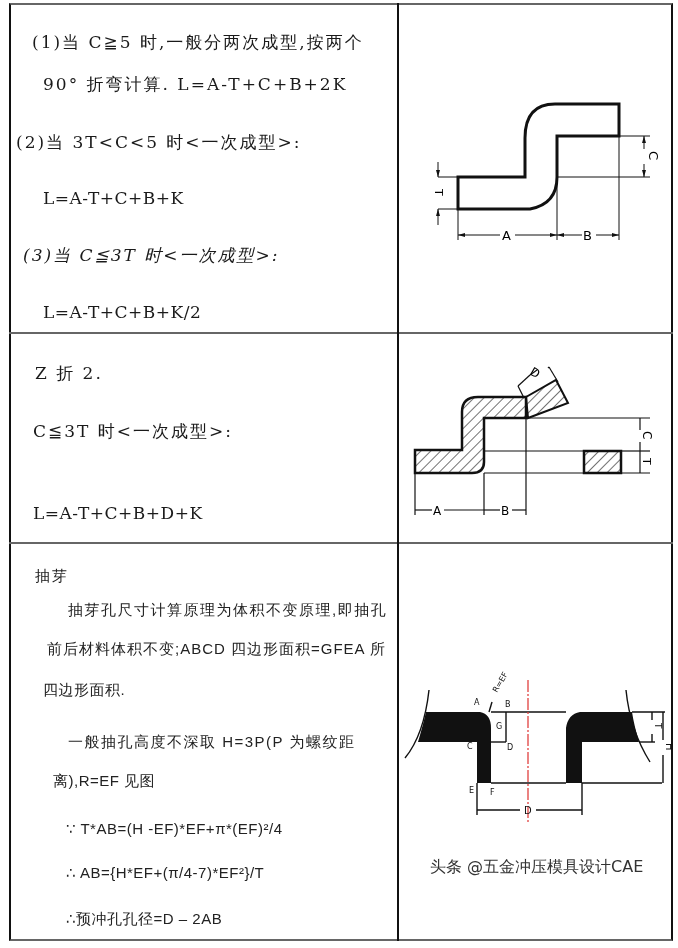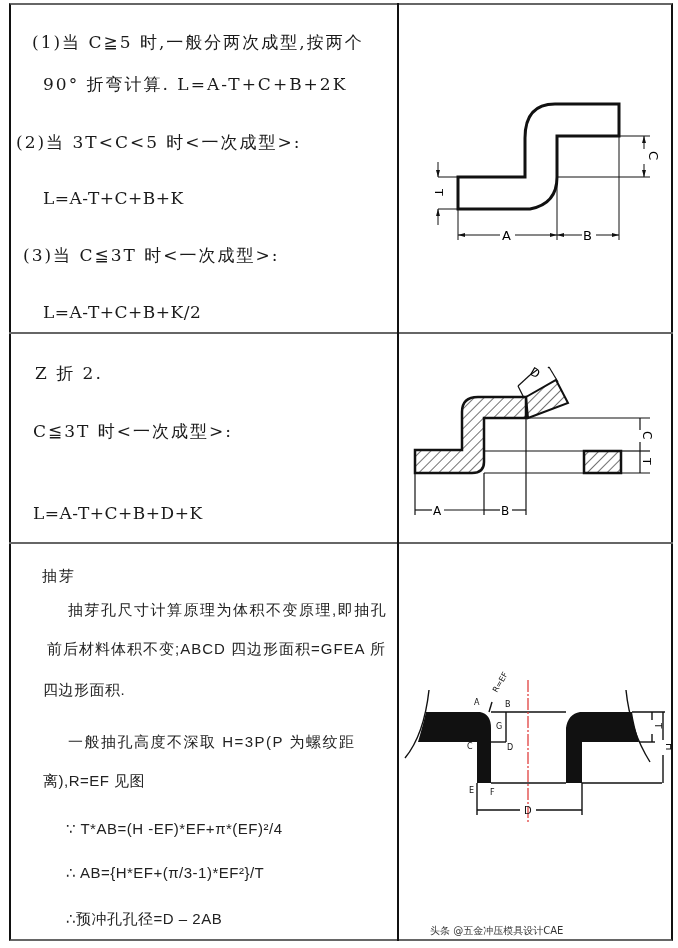--- a/index.html
+++ b/index.html
@@ -7,37 +7,37 @@
          font-family: "DejaVu Serif", "Liberation Serif", serif; color: #1a1a1a; }
   .table { position: absolute; left: 9px; top: 3px; width: 664px; height: 938px;
            border-left: 2px solid #111; border-right: 2px solid #111;
            border-top: 2px solid #666; border-bottom: 2px solid #666; box-sizing: border-box; }
   .hline { position: absolute; left: 9px; width: 664px; height: 2px; background: #666; }
   .vline { position: absolute; left: 397px; width: 2px; background: #111; }
   .txt { position: absolute; white-space: nowrap; font-size: 17px; letter-spacing: 0.5px; }
   .sans { font-family: "Liberation Sans", "DejaVu Sans", sans-serif; font-size: 15px; color: #222; }
   .zh { letter-spacing: 2px; }
   .diagram { position: absolute; }
-  .watermark { position: absolute; left: 430px; top: 924px; font-family: "DejaVu Sans", sans-serif;
-               font-size: 10px; color: #333; white-space: nowrap; }
+  .watermark { position: absolute; left: 430px; top: 857px; font-family: "DejaVu Sans", sans-serif;
+               font-size: 16px; color: #333; white-space: nowrap; }
 </style>
 </head>
 <body>
 
 <div class="table"></div>
 <div class="hline" style="top:332px;"></div>
 <div class="hline" style="top:542px;"></div>
 <div class="vline" style="top:3px;height:938px;"></div>
 
 <div>
   <div class="txt zh" style="left:32px;top:31px;">(1)当  C≧5  时,一般分两次成型,按两个</div>
   <div class="txt zh" style="left:43px;top:73px;">90°  折弯计算.    L=A-T+C+B+2K</div>
   <div class="txt zh" style="left:16px;top:131px;">(2)当  3T&lt;C&lt;5 时&lt;一次成型&gt;:</div>
   <div class="txt" style="left:43px;top:188px;">L=A-T+C+B+K</div>
-  <div class="txt zh" style="left:23px;top:244px;">(3)当  C≦3T  时&lt;一次成型&gt;:</div>
+  <div class="txt zh" style="left:23px;top:244px;font-style:italic;">(3)当  C≦3T  时&lt;一次成型&gt;:</div>
   <div class="txt" style="left:43px;top:302px;">L=A-T+C+B+K/2</div>
 </div>
 
 <svg class="diagram" style="left:400px;top:5px;" width="272" height="327" viewBox="400 5 272 327">
   <g fill="none" stroke="#111" stroke-width="3">
 
     <path d="M458 177 L525 177 L525 138 Q525 104 555 104 L619 104 L619 136 L557 136 L557 177 Q557 204 530 209 L458 209 Z"></path>
   </g>
   <g fill="none" stroke="#111" stroke-width="1">
     <line x1="557" y1="177" x2="650" y2="177"></line>
@@ -119,28 +119,28 @@
     <line x1="549" y1="367" x2="558" y2="382"></line>
   </g>
   <text x="433" y="515" font-size="12" font-family="DejaVu Sans, sans-serif">A</text>
   <text x="501" y="515" font-size="12" font-family="DejaVu Sans, sans-serif">B</text>
   <text x="0" y="0" font-size="12" font-family="DejaVu Sans, sans-serif" transform="translate(643,431) rotate(90)">C</text>
   <text x="0" y="0" font-size="11" font-family="DejaVu Sans, sans-serif" transform="translate(643,458) rotate(90)">T</text>
   <text x="0" y="0" font-size="12" font-family="DejaVu Sans, sans-serif" transform="translate(529,374) rotate(30)">D</text>
 </svg>
 
 <div>
-  <div class="txt sans zh" style="left:42px;top:567px;font-family:Liberation Mono, monospace;">抽芽</div>
+  <div class="txt sans zh" style="left:35px;top:567px;font-family:Liberation Mono, monospace;">抽芽</div>
   <div class="txt sans" style="left:68px;top:601px;letter-spacing:1.5px;">抽芽孔尺寸计算原理为体积不变原理,即抽孔</div>
   <div class="txt sans" style="left:47px;top:640px;letter-spacing:1px;">前后材料体积不变;ABCD 四边形面积=GFEA 所</div>
   <div class="txt sans" style="left:43px;top:681px;">四边形面积.</div>
   <div class="txt sans" style="left:68px;top:733px;letter-spacing:1.5px;">一般抽孔高度不深取  H=3P(P  为螺纹距</div>
-  <div class="txt sans" style="left:43px;top:772px;">离),R=EF 见图</div>
+  <div class="txt sans" style="left:53px;top:772px;">离),R=EF 见图</div>
   <div class="txt sans" style="left:66px;top:820px;">∵  T*AB=(H -EF)*EF+π*(EF)²/4</div>
-  <div class="txt sans" style="left:66px;top:864px;">∴  AB={H*EF+(π/3-1)*EF²}/T</div>
+  <div class="txt sans" style="left:66px;top:864px;">∴  AB={H*EF+(π/4-7)*EF²}/T</div>
   <div class="txt sans" style="left:66px;top:910px;">∴预冲孔孔径=D – 2AB</div>
 </div>
 
 <svg class="diagram" style="left:400px;top:545px;" width="272" height="395" viewBox="400 545 272 395">
 
   <path d="M426 712 L480 712 Q491 714 491 728 L491 783 L477 783 L477 742 L418 742 Q423 725 426 712 Z" fill="#111"></path>
 
   <path d="M632 712 L580 712 Q568 714 566 728 L566 783 L582 783 L582 742 L639 742 Q634 725 632 712 Z" fill="#111"></path>
   <g fill="none" stroke="#111" stroke-width="1.4">
 

